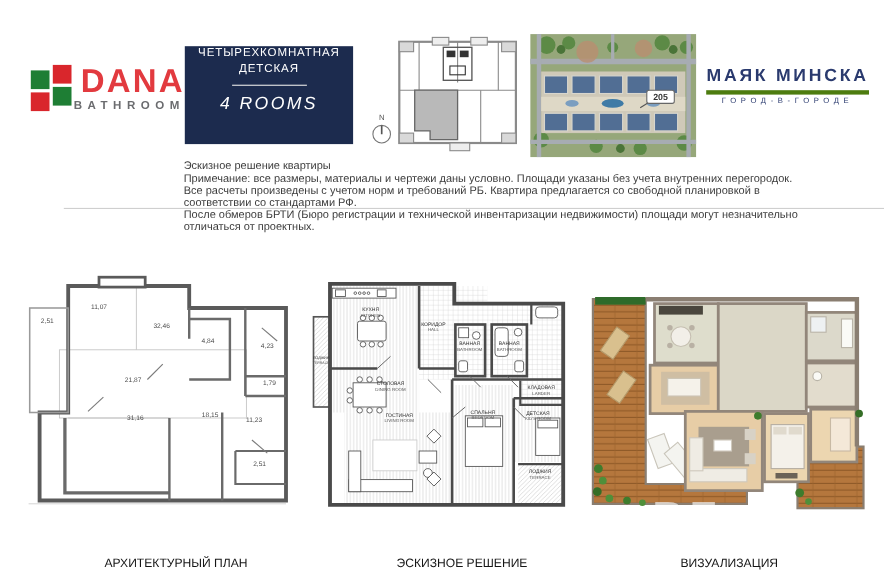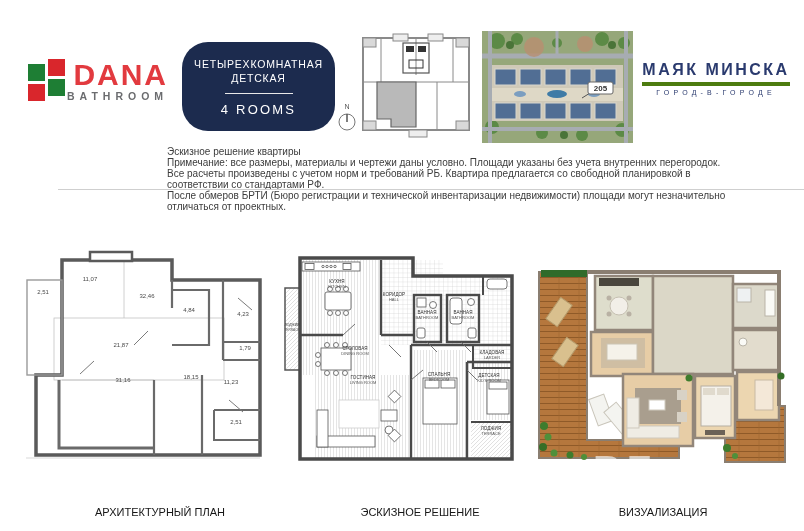--- a/index.html
+++ b/index.html
@@ -8,25 +8,25 @@
   
   .dana{position:absolute;left:28px;top:58px;display:flex;align-items:center;text-align:right;}
   .dana-squares{position:relative;width:39px;height:46px;}
   .sq{position:absolute;width:17px;height:17px;}
   .sq.tl{left:0;top:6px;background:#1e7e34;}
   .sq.bl{left:0;top:26px;background:#d9262c;}
   .sq.tr{left:20px;top:1px;background:#d9262c;}
   .sq.br{left:20px;top:21px;background:#1e7e34;}
   .dana-word{font-size:30px;font-weight:700;color:#e23a3f;letter-spacing:2px;line-height:28px;}
   .dana-sub{font-size:10.5px;font-weight:700;color:#6b6c6f;letter-spacing:5px;margin-top:1px;}
-  .badge{position:absolute;left:182px;top:42px;width:153px;height:89px;background:#1c2b4e;
-         color:#fff;text-align:center;box-sizing:border-box;padding-top:16px;border-radius:26px;}
+  .badge{position:absolute;left:168px;top:42px;width:153px;height:89px;background:#1c2b4e;
+         color:#fff;text-align:center;box-sizing:border-box;padding-top:0;}
   .badge .t{font-size:10.5px;letter-spacing:.8px;line-height:13.5px;font-weight:400;}
   .badge .rule{width:68px;height:1px;background:#e8e8e8;margin:8px auto 8px;}
-  .badge .rooms{font-size:13px;letter-spacing:2.2px;}
+  .badge .rooms{font-size:16px;letter-spacing:2.2px;font-style:italic;}
   .floorplate{position:absolute;left:333px;top:30px;width:144px;height:113px;}
   .siteplan{position:absolute;left:482px;top:31px;width:151px;height:112px;}
   .mayak{position:absolute;left:641px;top:61px;width:150px;text-align:center;color:#2a3a6e;}
   .mayak .title{display:inline-block;font-size:16px;font-weight:700;letter-spacing:2.5px;
                 border-bottom:4px solid #4d7c0f;padding-bottom:3px;}
   .mayak .sub{font-size:7px;letter-spacing:4.2px;margin-top:3px;}
   
   .notes{position:absolute;left:167px;top:147px;width:585px;font-size:10px;color:#3c3c3c;
          line-height:10.9px;}
   .divider{position:absolute;left:58px;top:189px;width:746px;height:1px;background:#cfcfcf;}

